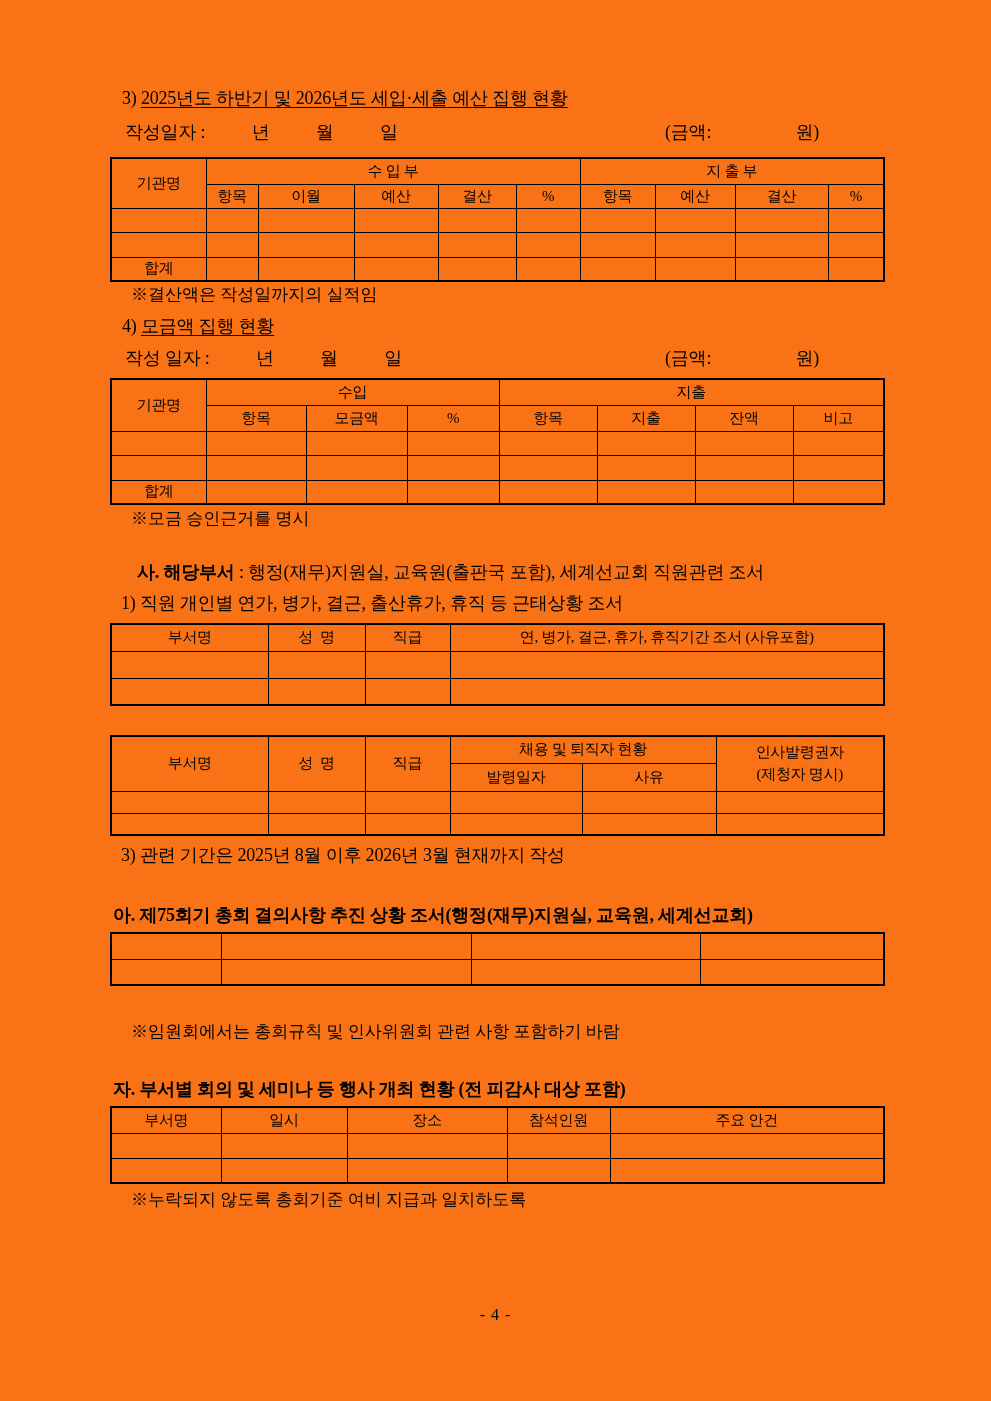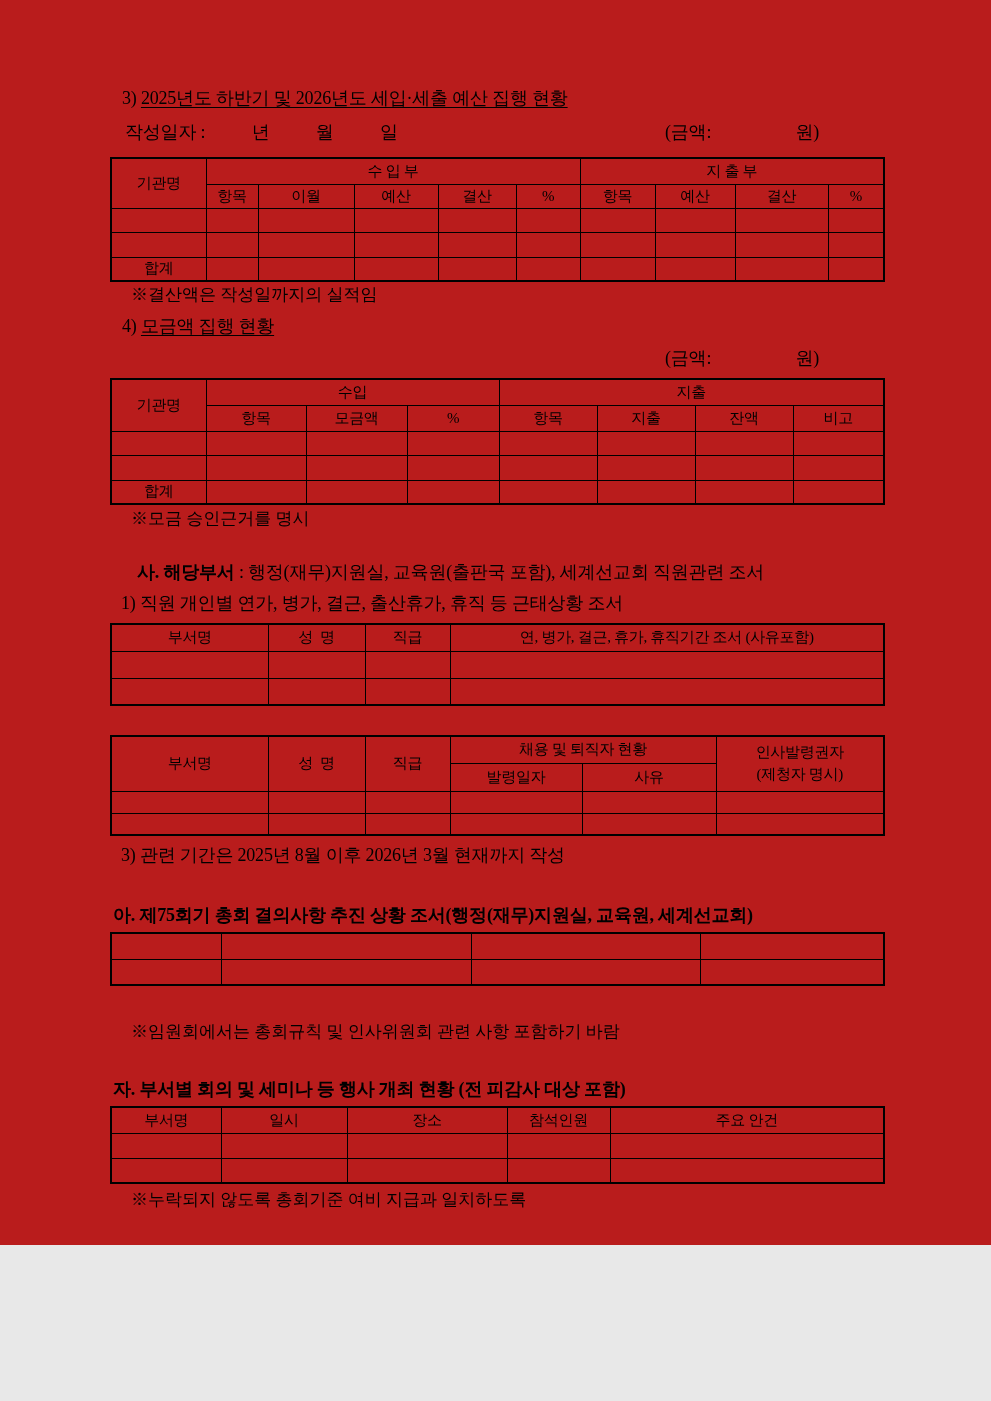--- a/index.html
+++ b/index.html
@@ -1,19 +1,19 @@
 <!DOCTYPE html>
 <html><head>
 <meta charset="utf-8">
 <style>
   html,body{margin:0;padding:0;background:#e8e8e8;}
   .page{
     position:relative;
-    width:991px;height:1245px;
-    background:#b91c1c;
+    width:991px;height:1401px;
+    background:#f97316;
     font-family:"Liberation Serif","DejaVu Serif",serif;
     color:#000;
     word-break:keep-all;
     overflow:hidden;
   }
   .abs{position:absolute;white-space:nowrap;}
   .pre{white-space:pre;}
   .h{font-size:18px;letter-spacing:-0.2px;}
   .bold{font-weight:bold;}
   .u{text-decoration:underline;text-underline-offset:3px;}
@@ -135,20 +135,26 @@
     </tbody>
   </table>
 
   <div class="abs note" style="top:283px;left:131px;">※결산액은 작성일까지의 실적임</div>
 
   <div class="abs h" style="top:314px;left:122px;">
     <span>4)</span>
     <span class="u">모금액 집행 현황</span>
   </div>
 
+  <div class="abs h" style="top:346px;left:125px;">
+    <span>작성 일자 :</span>
+    <span class="gap">년</span>
+    <span class="gap">월</span>
+    <span class="gap">일</span>
+  </div>
   <div class="abs h" style="top:346px;left:665px;">
     <span>(금액:</span>
     <span class="gap-amt">원)</span>
   </div>
 
   <table class="t" style="top:378px;">
     <colgroup>
       <col style="width:95px">
         <col style="width:100px">
         <col style="width:101px">

